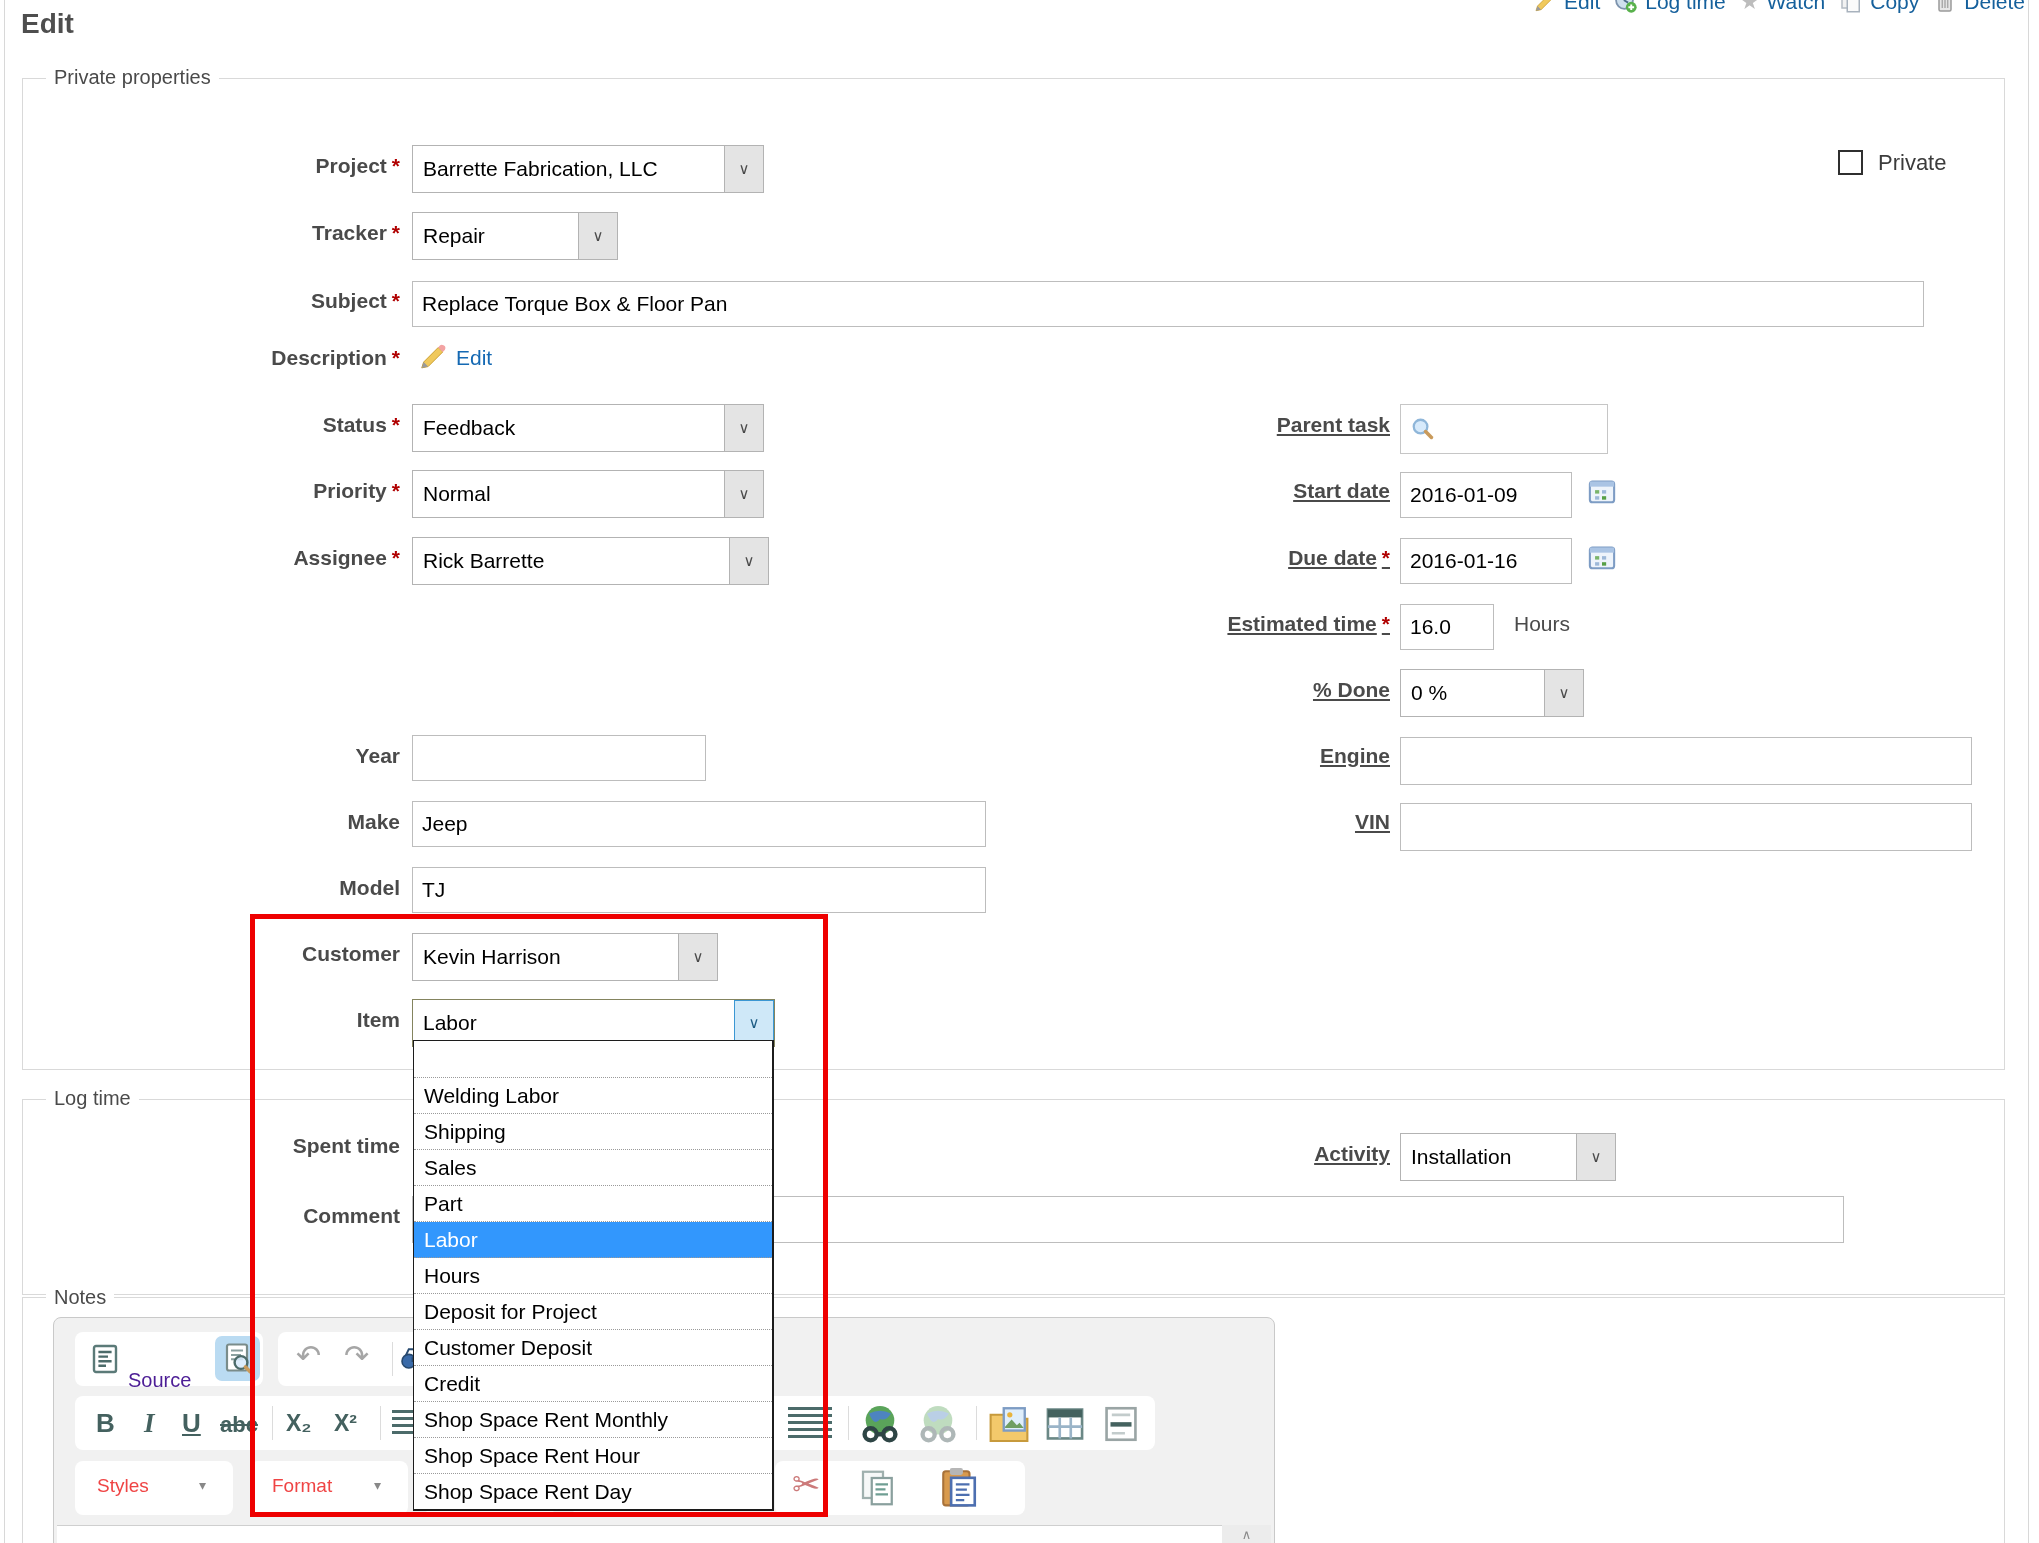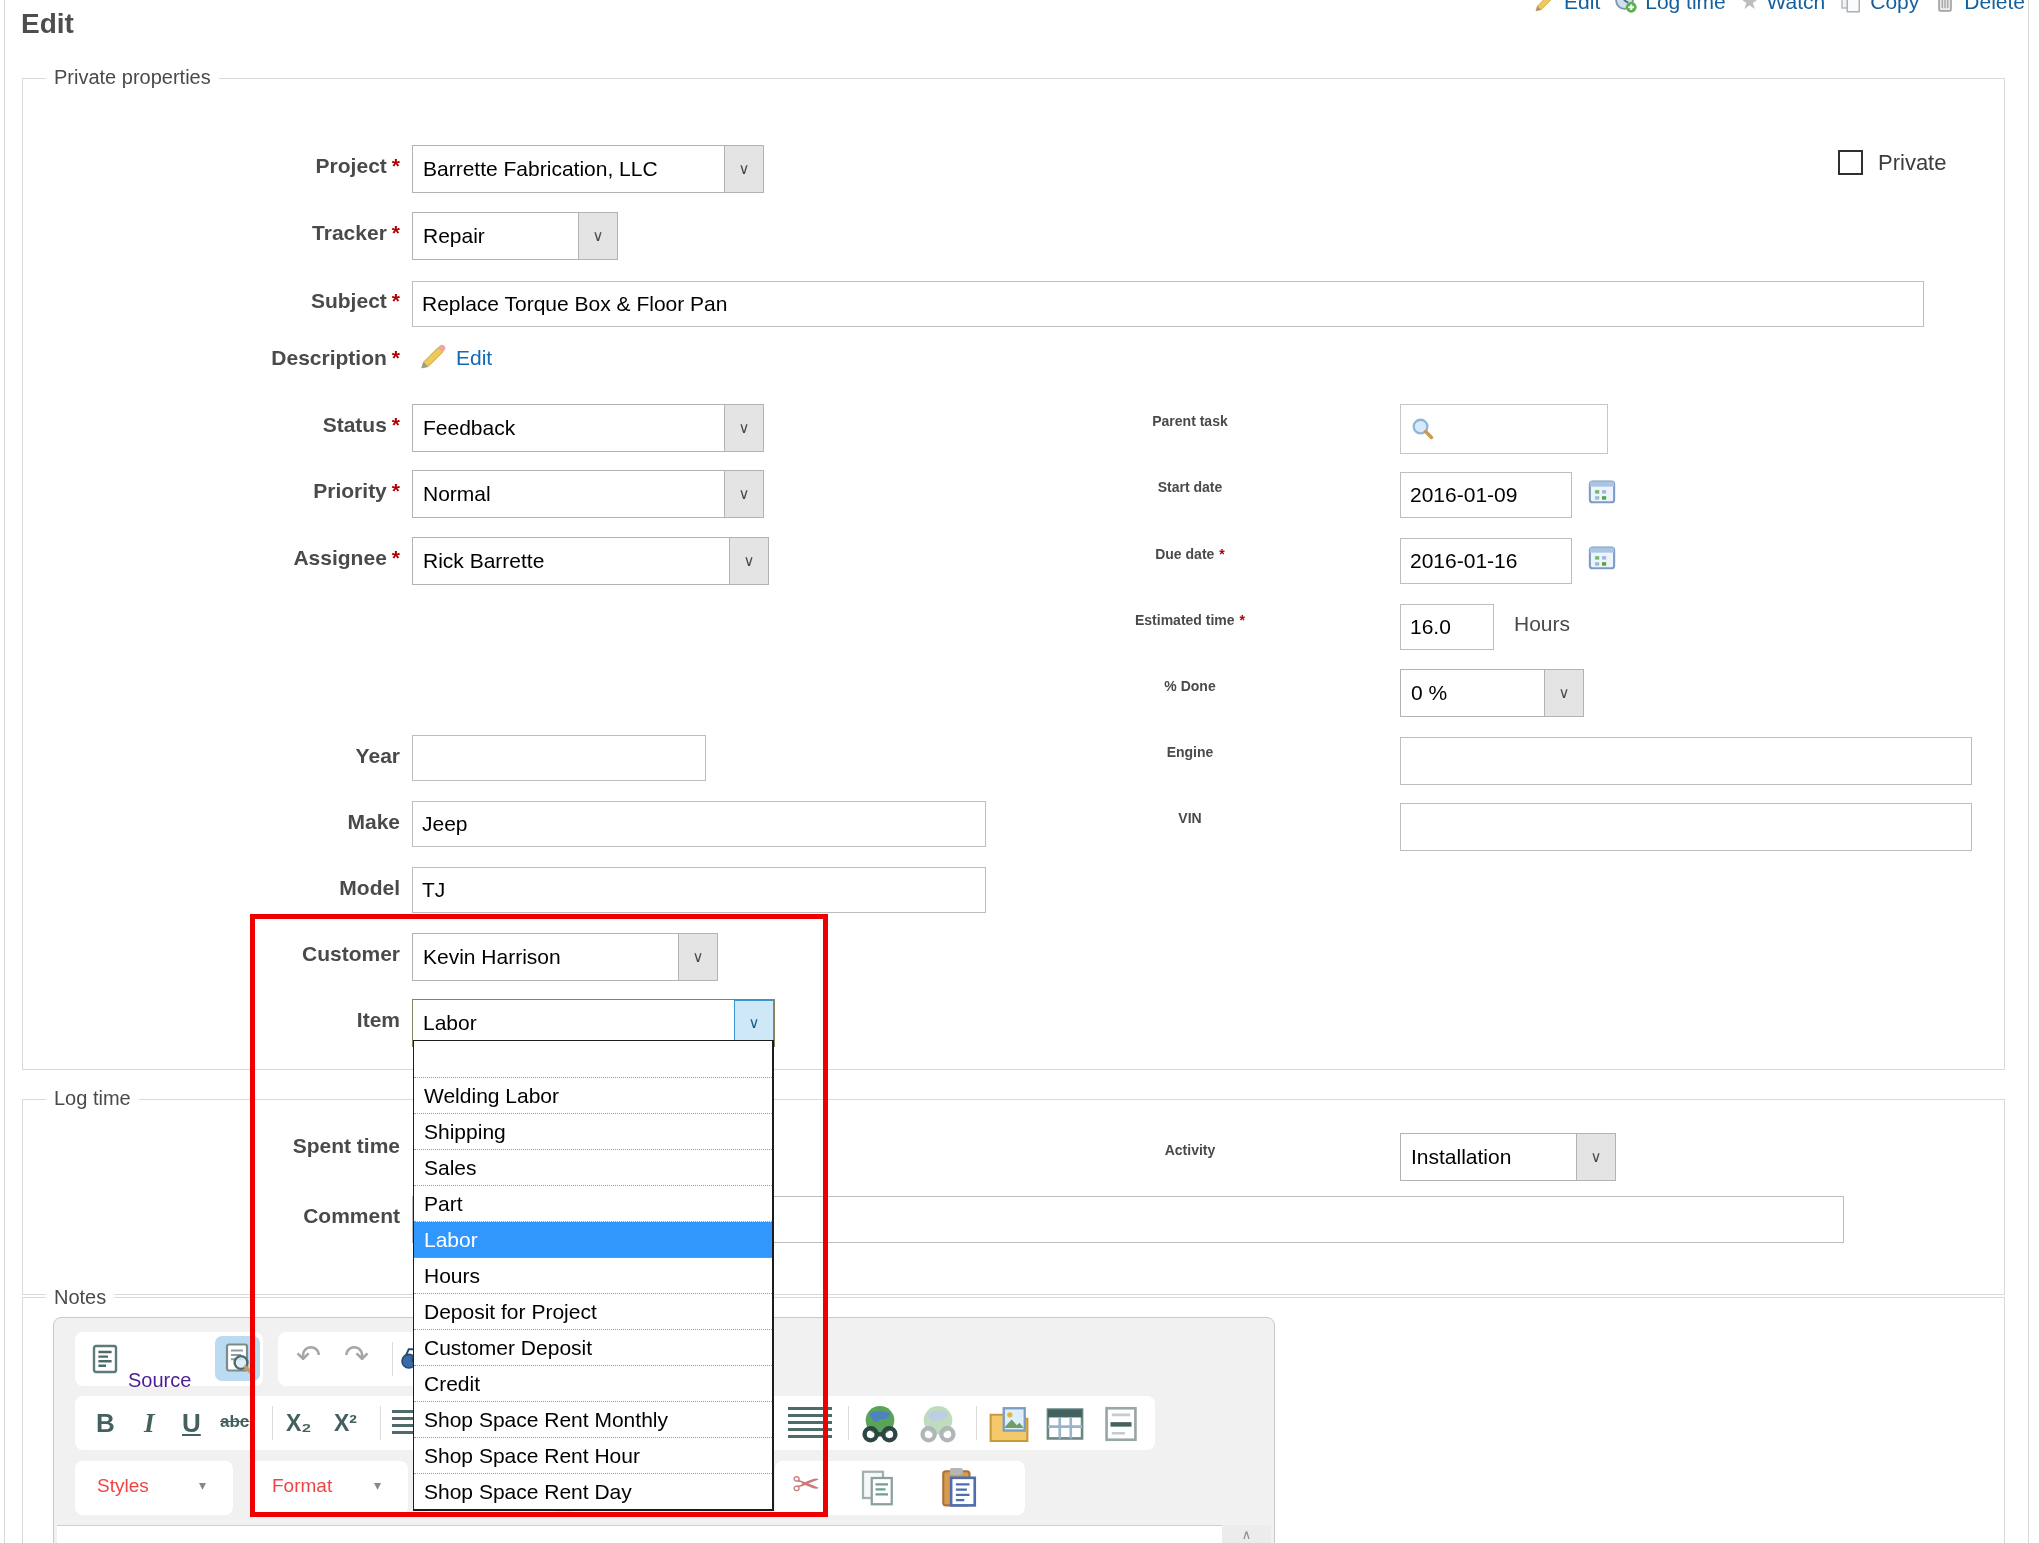--- a/index.html
+++ b/index.html
@@ -6,22 +6,22 @@
   #page{position:relative;width:2039px;height:1543px;overflow:hidden;background:#fff;
         font-family:"Liberation Sans",sans-serif;color:#222;}
   .vborder{position:absolute;top:0;width:1px;height:1543px;background:#d8d8d8;}
   
   .h2{position:absolute;left:21px;top:8px;font-size:28px;font-weight:bold;color:#4e4e4e;}
   fieldset, .fs{position:absolute;border:1px solid #d9d9d9;background:transparent;}
   .legend{position:absolute;background:#fff;padding:0 8px;font-size:20px;color:#4a4a4a;white-space:nowrap;}
   
   .lbl{position:absolute;width:340px;text-align:right;font-weight:bold;color:#4a4a4a;
        font-size:21px;white-space:nowrap;}
-  .lbl-r{position:absolute;width:400px;text-align:center;font-weight:bold;color:#4a4a4a;
-       font-size:14px;white-space:nowrap;}
+  .lbl-r{position:absolute;width:400px;text-align:right;font-weight:bold;color:#4a4a4a;
+       font-size:21px;white-space:nowrap;text-decoration:underline;}
   .req{color:#b00000;font-weight:bold;padding-left:5px;}
   
   .ti{position:absolute;background:#fff;border:1px solid #bdbdbd;font-size:21px;color:#000;
       padding:0 9px;font-family:"Liberation Sans",sans-serif;box-sizing:border-box;}
   
   .sel{position:absolute;background:#fff;border:1px solid #b3b3b3;display:flex;box-sizing:border-box;}
   .sel-text{flex:1;display:flex;align-items:center;padding-left:10px;font-size:21px;color:#000;white-space:nowrap;overflow:hidden;}
   .sel-btn{width:38px;background:#e4e4e4;border-left:1px solid #b3b3b3;display:flex;align-items:center;
       justify-content:center;color:#4a4a4a;font-size:15px;}
   .sel-focus{border-color:#84845e;}
@@ -259,21 +259,21 @@
       <circle cx="4.4" cy="8.6" r="3.4" fill="#3a6aa8" stroke="#27496f" stroke-width="0.8"></circle>
       <circle cx="10.6" cy="8.6" r="3.4" fill="#3a6aa8" stroke="#27496f" stroke-width="0.8"></circle>
       <rect x="5.8" y="6.6" width="3.4" height="2.4" fill="#27496f"></rect>
       <path d="M3 5.6 L4.4 2.6 H10.6 L12 5.6" fill="none" stroke="#27496f" stroke-width="1"></path>
     </svg>
 
   <div class="pill" style="left:75px;top:1396px;width:1080px;"></div>
   <div class="tb-glyph" style="left:96px;top:1408px;font-size:26px;">B</div>
   <div class="tb-glyph" style="left:144px;top:1408px;font-style:italic;font-family:'Liberation Serif',serif;font-size:27px;">I</div>
   <div class="tb-glyph" style="left:182px;top:1408px;text-decoration:underline;font-size:26px;">U</div>
-  <div class="tb-glyph" style="left:220px;top:1412px;text-decoration:line-through;font-size:17px;">abc</div>
+  <div class="tb-glyph" style="left:220px;top:1412px;text-decoration:line-through;font-size:22px;">abc</div>
   <div class="tb-divider" style="left:272px;top:1406px;"></div>
   <div class="tb-glyph" style="left:286px;top:1410px;font-size:23px;">X₂</div>
   <div class="tb-glyph" style="left:334px;top:1410px;font-size:23px;">X²</div>
   <div class="tb-divider" style="left:380px;top:1406px;"></div>
   <div class="lines-icon" style="left:392px;top:1410px;"></div>
   <div class="lines-icon" style="left:788px;top:1407px;width:44px;height:33px;"></div>
   <div class="tb-divider" style="left:848px;top:1406px;"></div>
   <svg class="icon" style="left:858px;top:1402px;" width="44" height="42" viewBox="0 0 16 15">
       <circle cx="8" cy="6.5" r="5.2" fill="#5aa45a"></circle>
       <path d="M4 4 Q8 2 12 4 Q10 7 8 6 Q6 9 4 4Z" fill="#4d84c0"></path>

